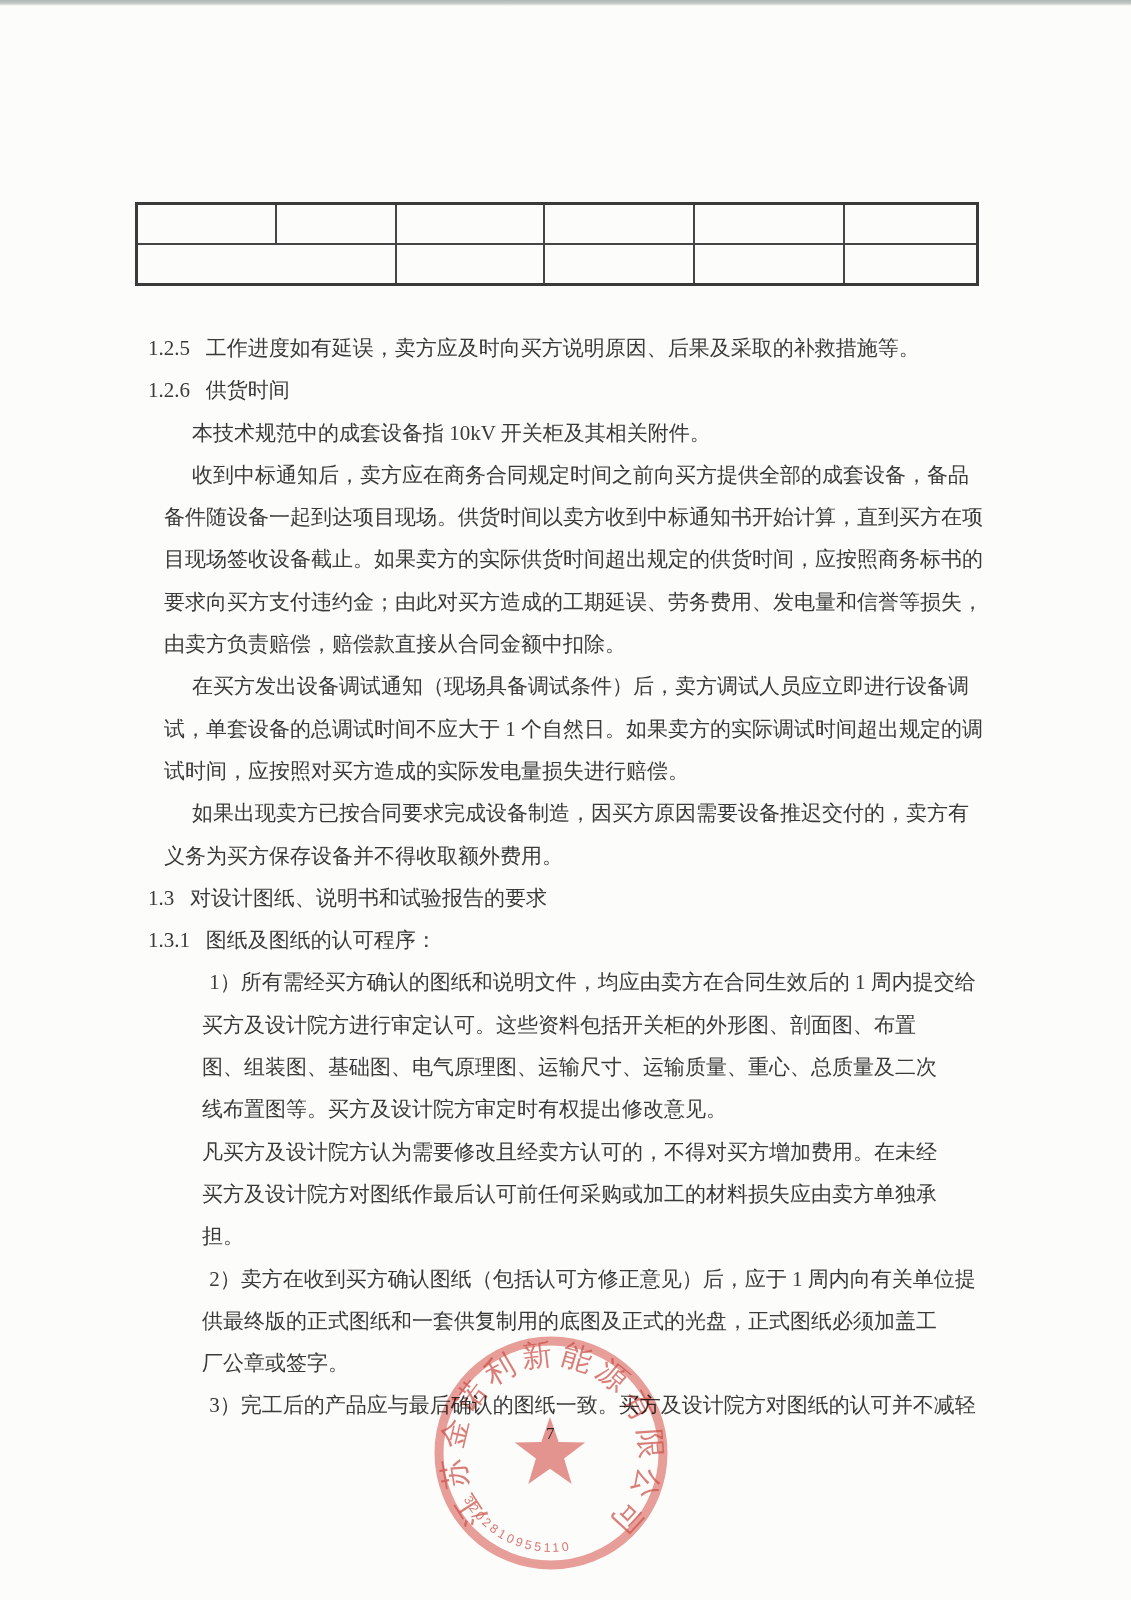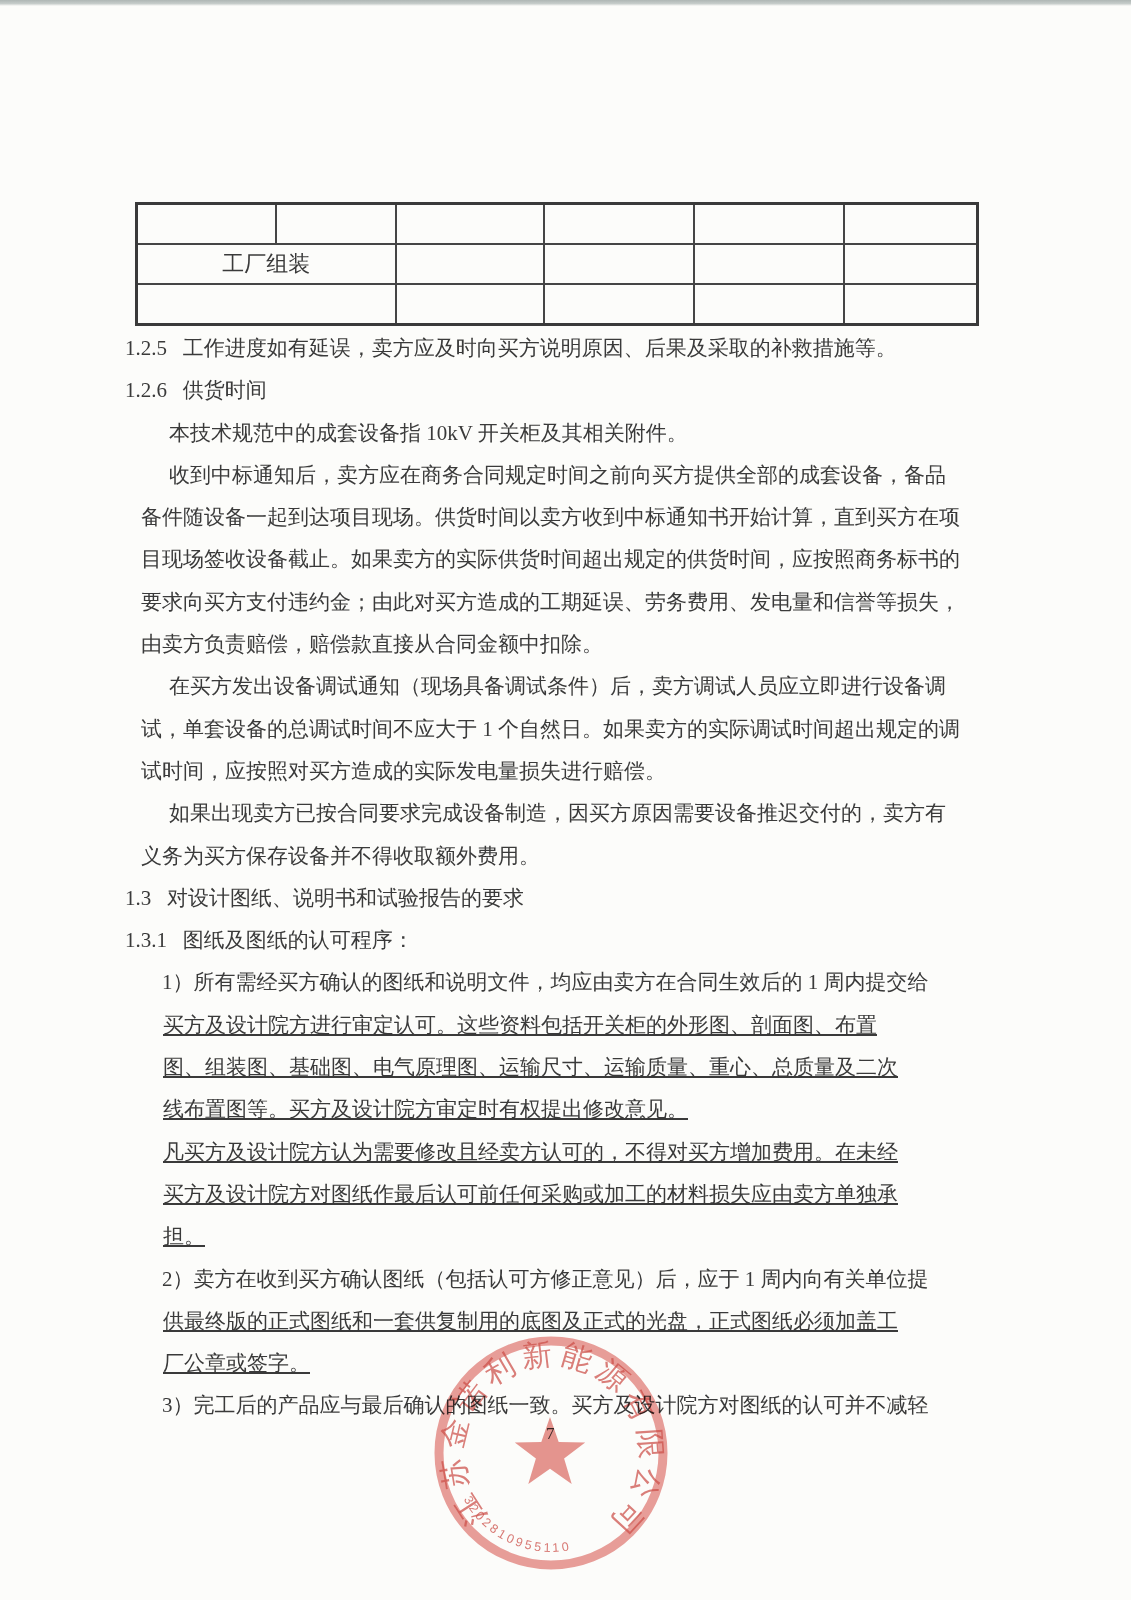--- a/index.html
+++ b/index.html
@@ -23,32 +23,32 @@
     border:2px solid #454545;
     height:38px;
     font-size:22px;
     text-align:center;
     color:#3a3a3a;
     padding:0;
   }
   .sched-table{border:3px solid #3a3a3a;}
   
   .doc{
-    position:absolute;left:125px;top:327px;width:852px;
+    position:absolute;left:148px;top:327px;width:852px;
     font-size:21px;line-height:42.3px;
     letter-spacing:0px;
     white-space:pre;
     z-index:2;
   }
   .line{height:42.3px;}
   .h{margin-left:0;}
   .p0{margin-left:16px;}
   .p1{padding-left:44px;}
-  .li{margin-left:37px;}
-  .li2{margin-left:38px;text-decoration:underline;}
+  .li{margin-left:37px;text-align:center;}
+  .li2{margin-left:54px;}
   
   .page-num{
     position:absolute;left:546px;top:1424px;
     font-size:17px;color:#3c3c3c;z-index:2;
   }
   
   .stamp{
     position:absolute;left:431px;top:1334px;width:240px;height:240px;
     mix-blend-mode:multiply;
     z-index:3;
@@ -72,27 +72,20 @@
   <tbody>
       <tr>
     <td></td>
     <td></td>
     <td></td>
     <td></td>
     <td></td>
     <td></td>
   </tr>
   <tr>
-    <td colspan="2">工厂组装</td>
-    <td></td>
-    <td></td>
-    <td></td>
-    <td></td>
-  </tr>
-  <tr>
     <td colspan="2"></td>
     <td></td>
     <td></td>
     <td></td>
     <td></td>
   </tr>
 </tbody>
   </table>
 
 <div class="doc"><div class="line h">1.2.5   工作进度如有延误，卖方应及时向买方说明原因、后果及采取的补救措施等。</div><div class="line h">1.2.6   供货时间</div><div class="line p1">本技术规范中的成套设备指 10kV 开关柜及其相关附件。</div><div class="line p1">收到中标通知后，卖方应在商务合同规定时间之前向买方提供全部的成套设备，备品</div><div class="line p0">备件随设备一起到达项目现场。供货时间以卖方收到中标通知书开始计算，直到买方在项</div><div class="line p0">目现场签收设备截止。如果卖方的实际供货时间超出规定的供货时间，应按照商务标书的</div><div class="line p0">要求向买方支付违约金；由此对买方造成的工期延误、劳务费用、发电量和信誉等损失，</div><div class="line p0">由卖方负责赔偿，赔偿款直接从合同金额中扣除。</div><div class="line p1">在买方发出设备调试通知（现场具备调试条件）后，卖方调试人员应立即进行设备调</div><div class="line p0">试，单套设备的总调试时间不应大于 1 个自然日。如果卖方的实际调试时间超出规定的调</div><div class="line p0">试时间，应按照对买方造成的实际发电量损失进行赔偿。</div><div class="line p1">如果出现卖方已按合同要求完成设备制造，因买方原因需要设备推迟交付的，卖方有</div><div class="line p0">义务为买方保存设备并不得收取额外费用。</div><div class="line h">1.3   对设计图纸、说明书和试验报告的要求</div><div class="line h">1.3.1   图纸及图纸的认可程序：</div><div class="line li">1）所有需经买方确认的图纸和说明文件，均应由卖方在合同生效后的 1 周内提交给</div><div class="line li2">买方及设计院方进行审定认可。这些资料包括开关柜的外形图、剖面图、布置</div><div class="line li2">图、组装图、基础图、电气原理图、运输尺寸、运输质量、重心、总质量及二次</div><div class="line li2">线布置图等。买方及设计院方审定时有权提出修改意见。</div><div class="line li2">凡买方及设计院方认为需要修改且经卖方认可的，不得对买方增加费用。在未经</div><div class="line li2">买方及设计院方对图纸作最后认可前任何采购或加工的材料损失应由卖方单独承</div><div class="line li2">担。</div><div class="line li">2）卖方在收到买方确认图纸（包括认可方修正意见）后，应于 1 周内向有关单位提</div><div class="line li2">供最终版的正式图纸和一套供复制用的底图及正式的光盘，正式图纸必须加盖工</div><div class="line li2">厂公章或签字。</div><div class="line li">3）完工后的产品应与最后确认的图纸一致。买方及设计院方对图纸的认可并不减轻</div></div>

